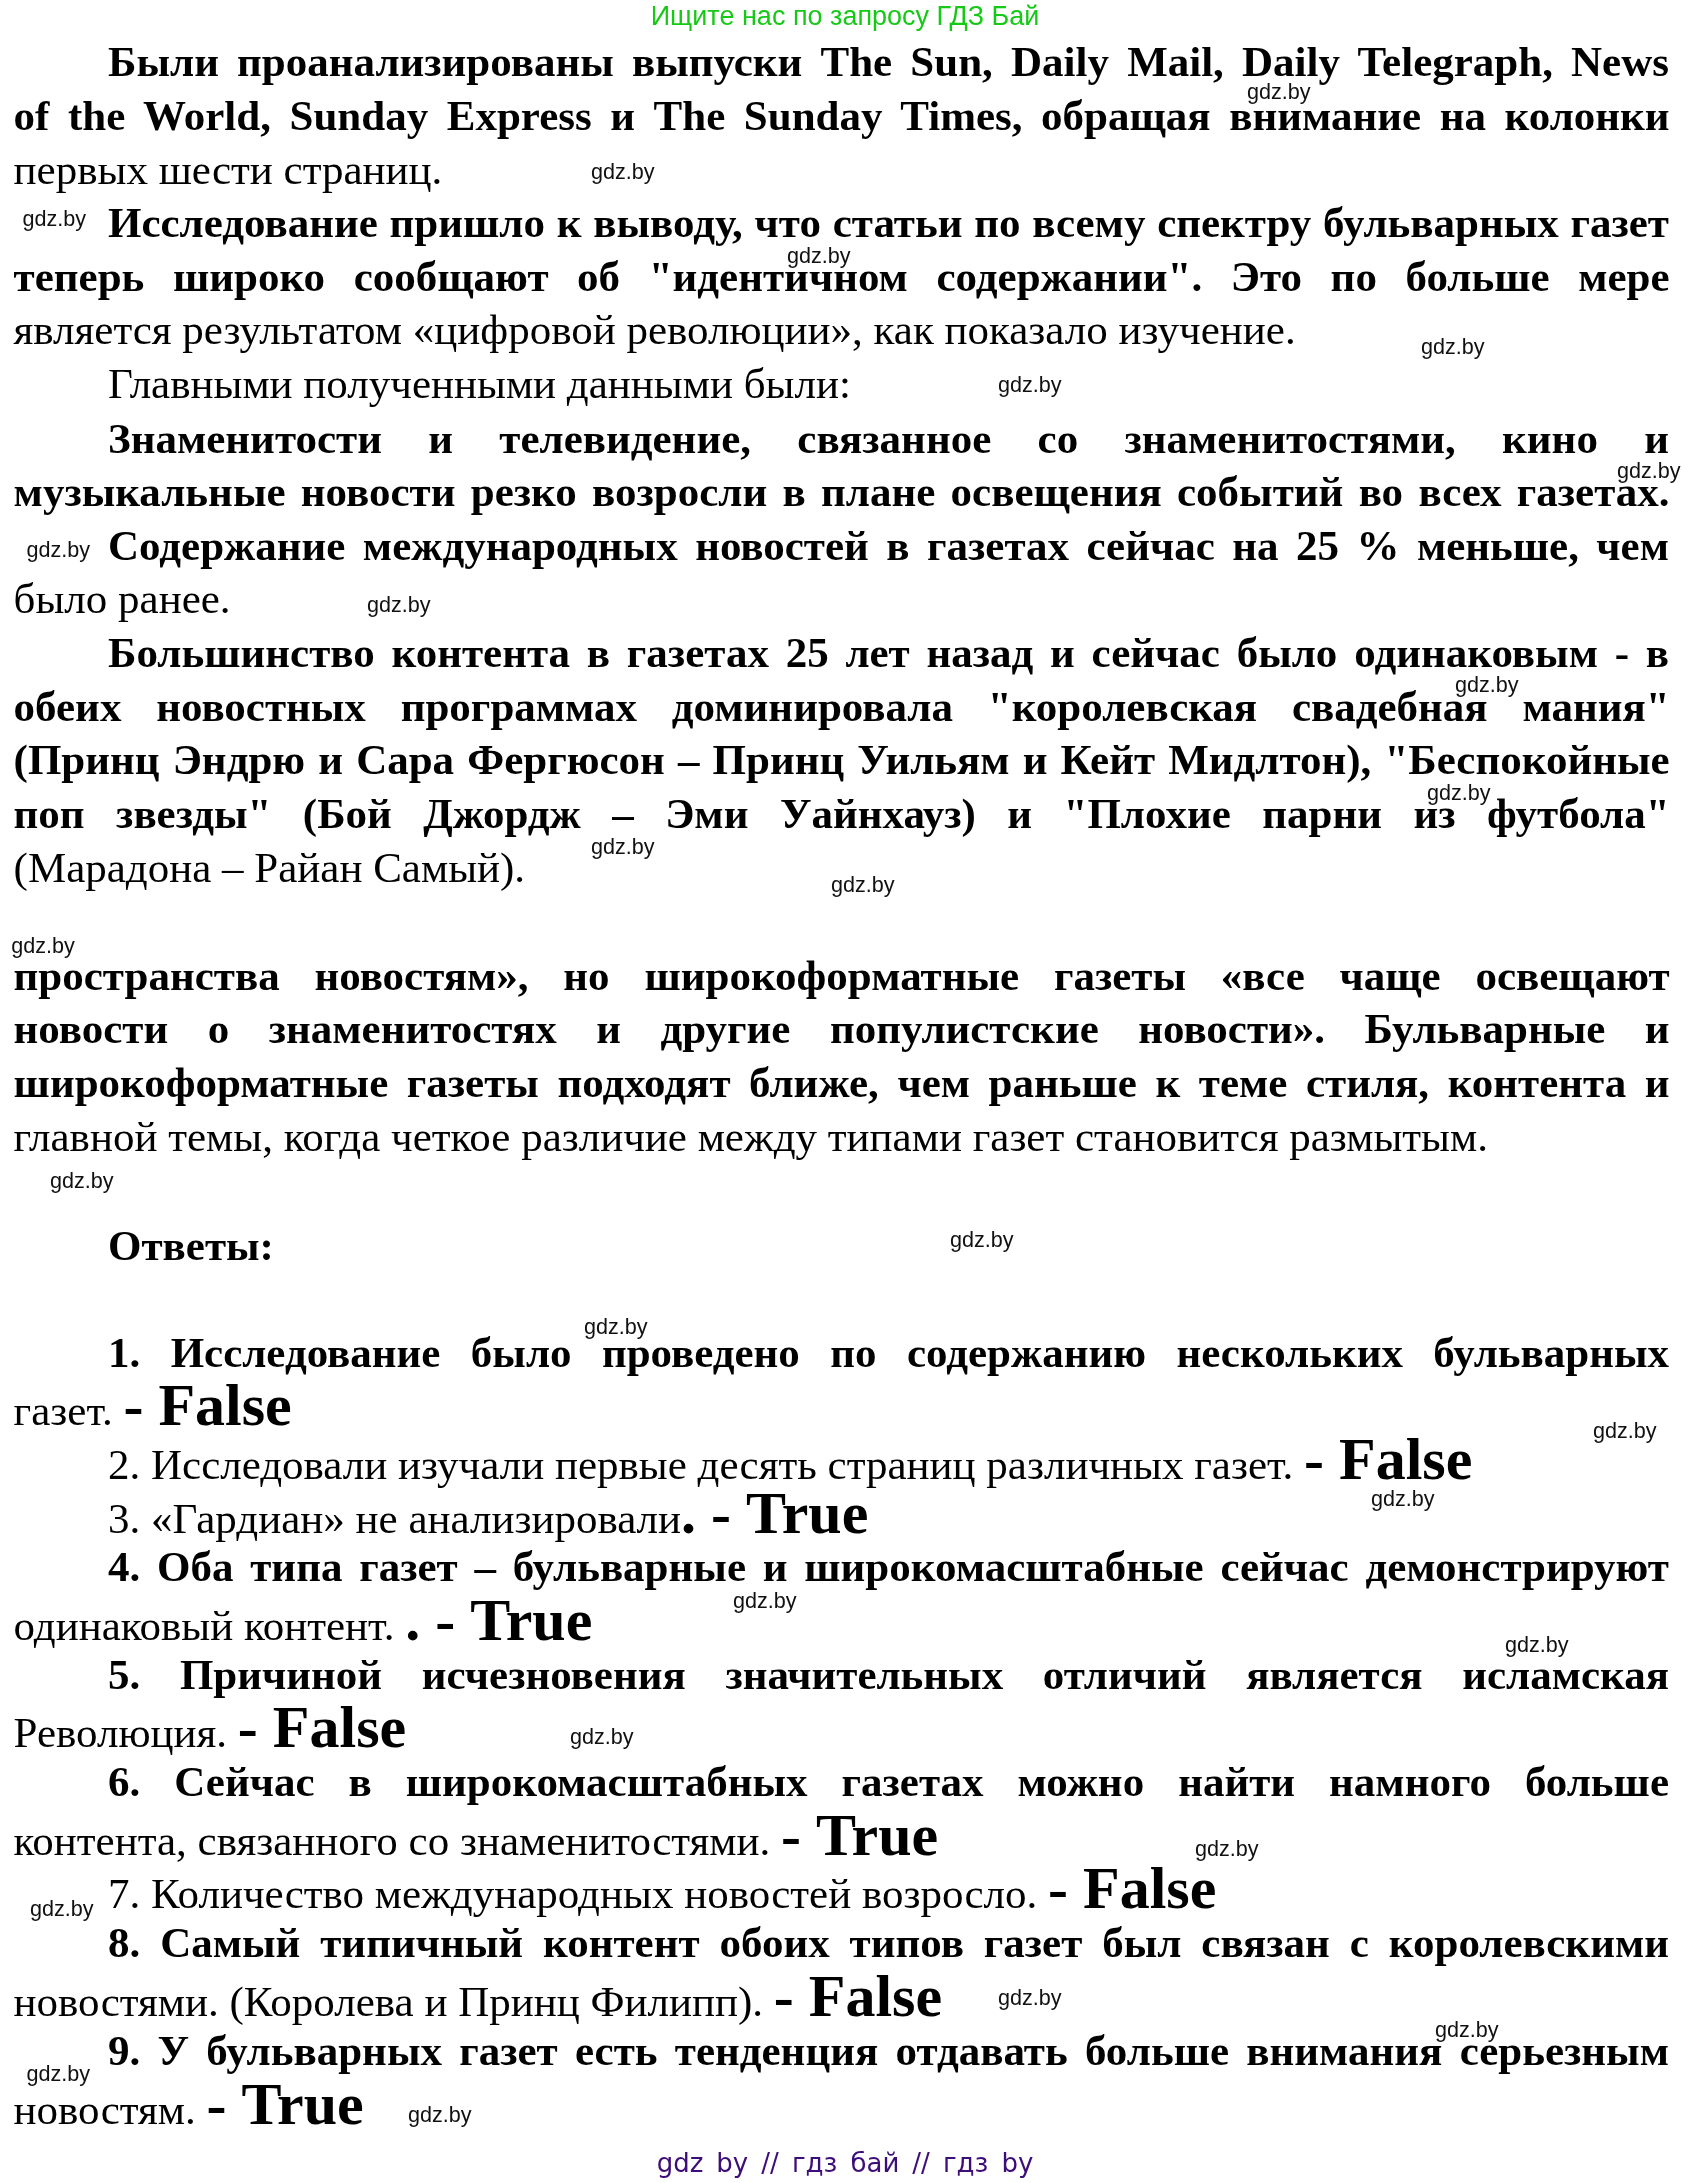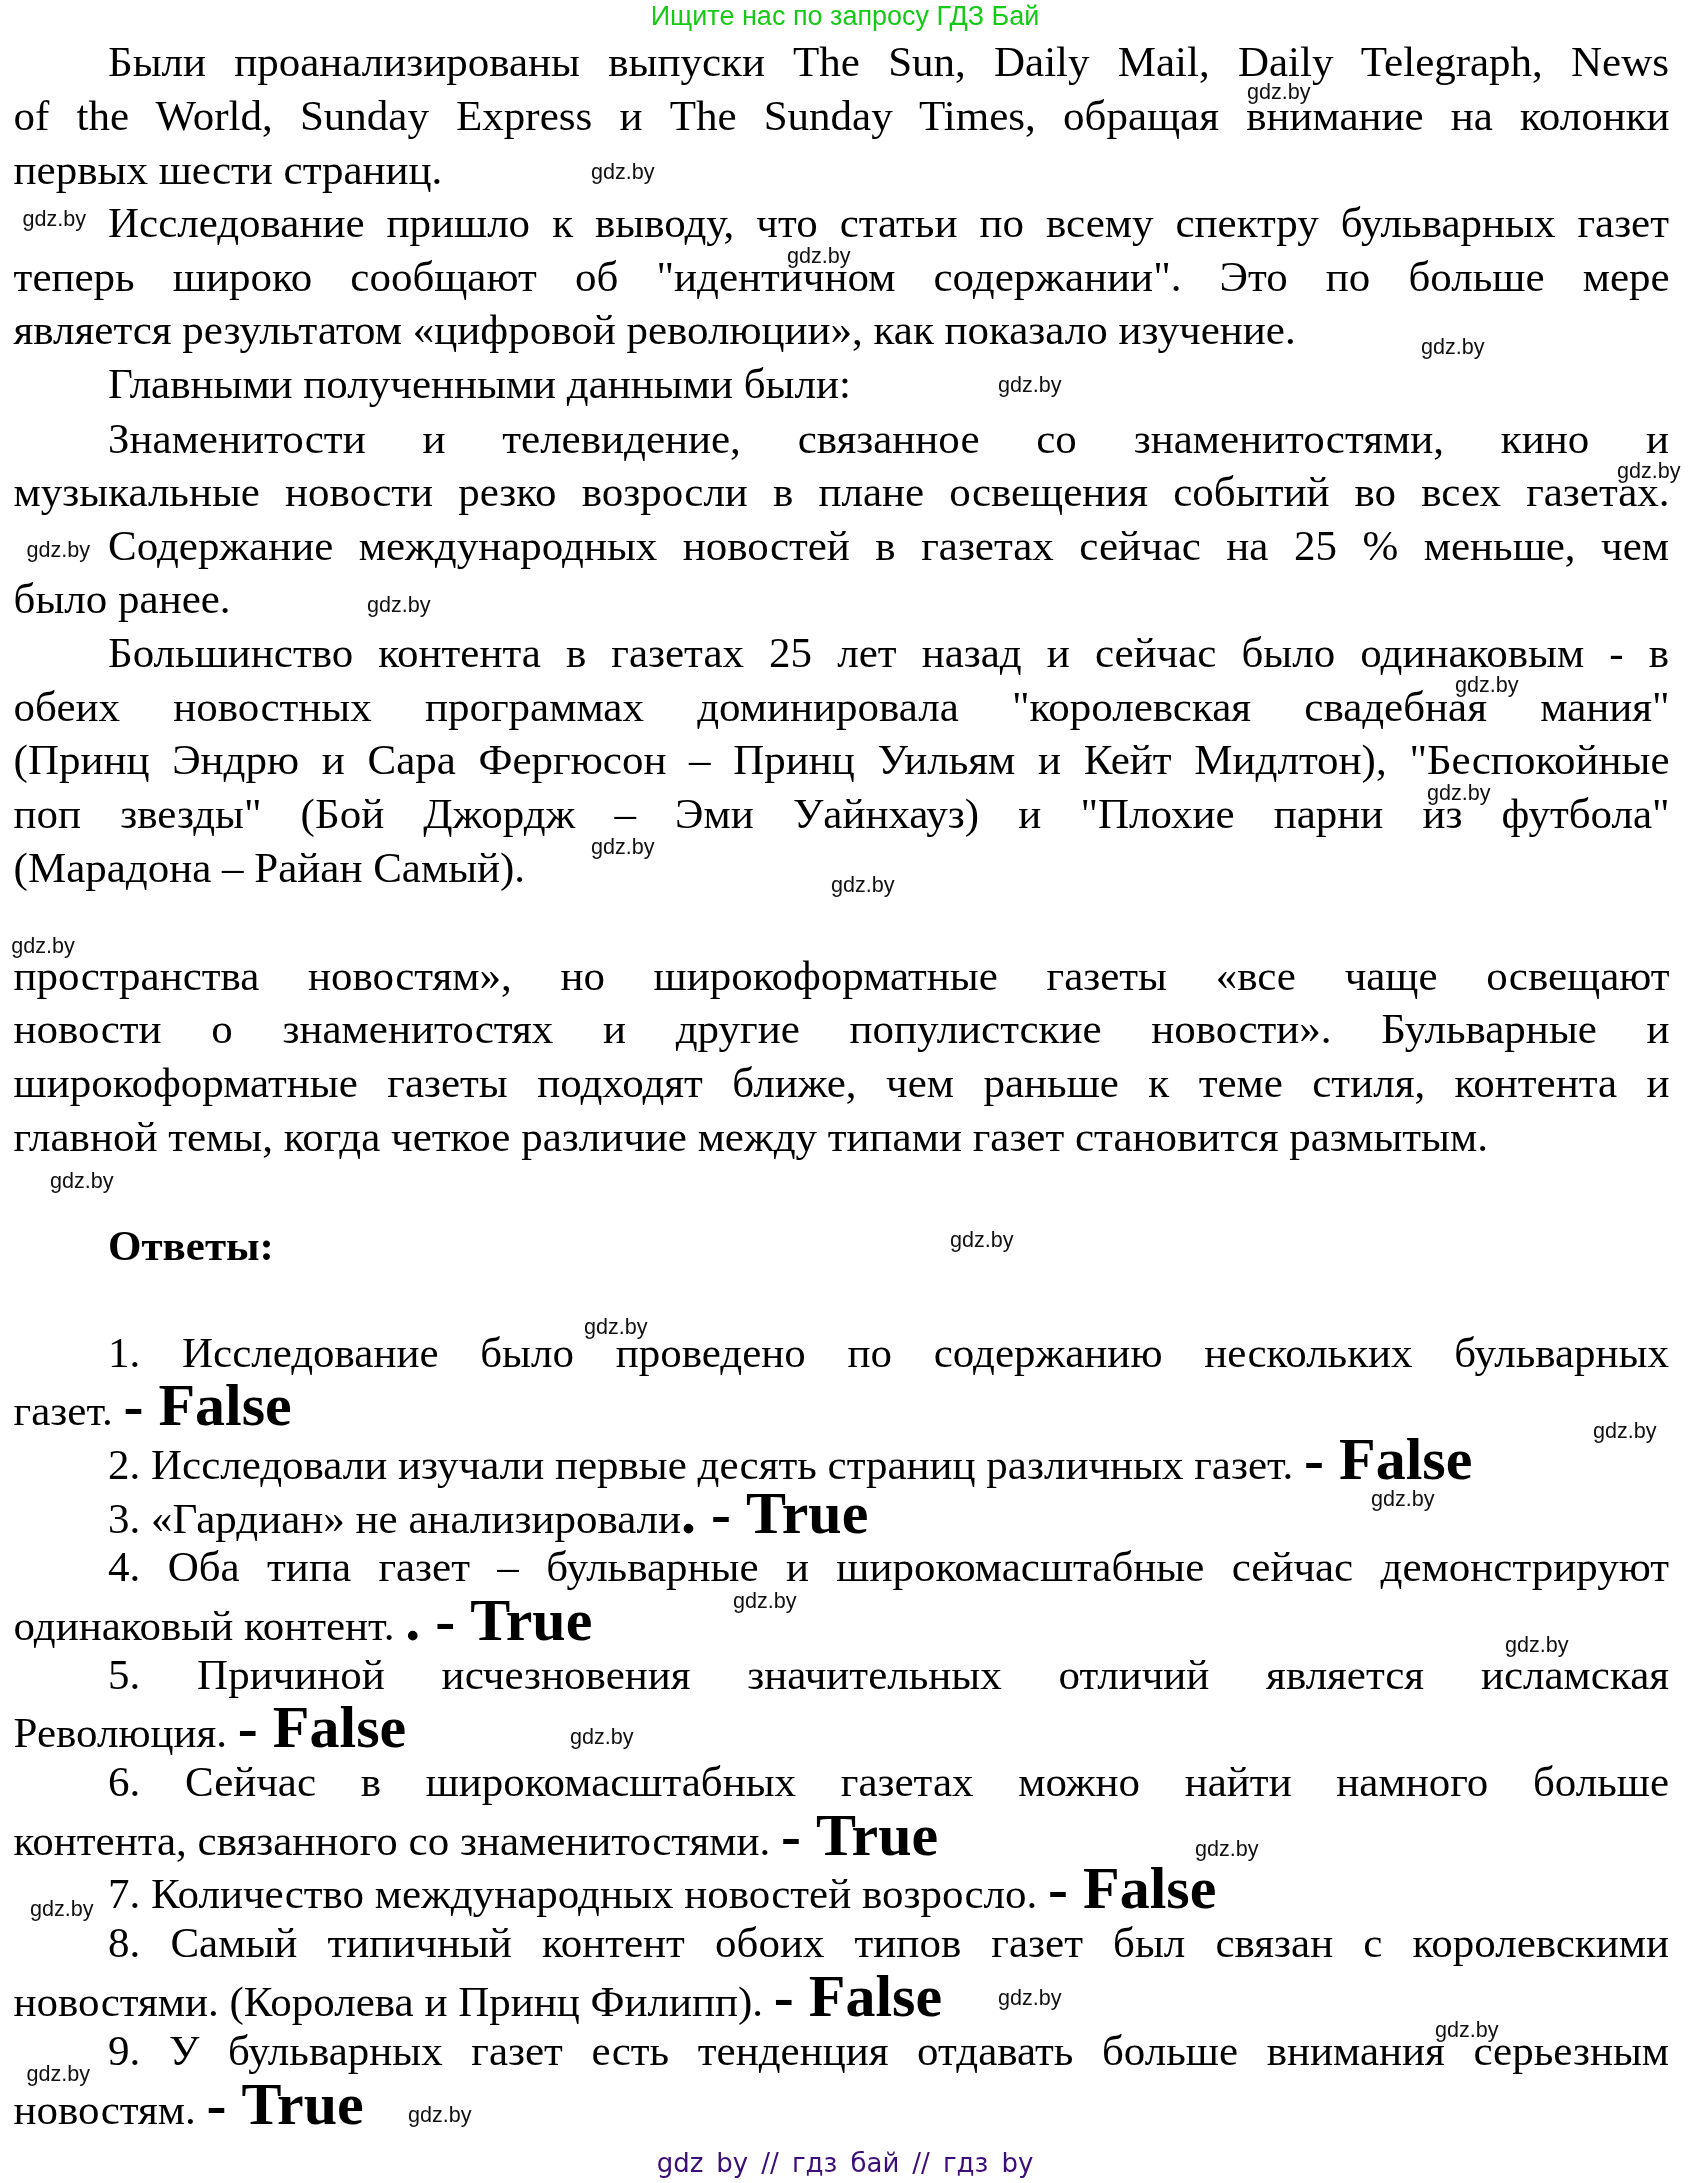--- a/index.html
+++ b/index.html
@@ -14,21 +14,21 @@
       position: absolute; left: 0; top: 2147px; width: 1690px; height: 32px;
       text-align: center; color: #3d0e78;
       font-family: "DejaVu Sans", sans-serif; font-size: 26px; line-height: 32px;
       word-spacing: 4.8px;
     }
     .line {
       position: absolute; left: 13.6px; width: 1656px; height: 53px;
       font-family: "Liberation Serif", serif; font-size: 43px; line-height: 53px;
       color: #000; white-space: nowrap;
     }
-    .line.just { text-align: justify; text-align-last: justify; }
+    .line.just { text-align: justify; text-align-last: justify; font-weight: bold; }
     .line.indent { left: 108px; width: 1561px; }
     .ans { font-weight: bold; font-size: 60px; }
     .heading { font-weight: bold; }
     .wm {
       position: absolute; font-family: "Liberation Sans", sans-serif;
       font-size: 21.6px; color: #111; line-height: 24px; white-space: nowrap;
     }
   </style>
 </head>
 <body>

